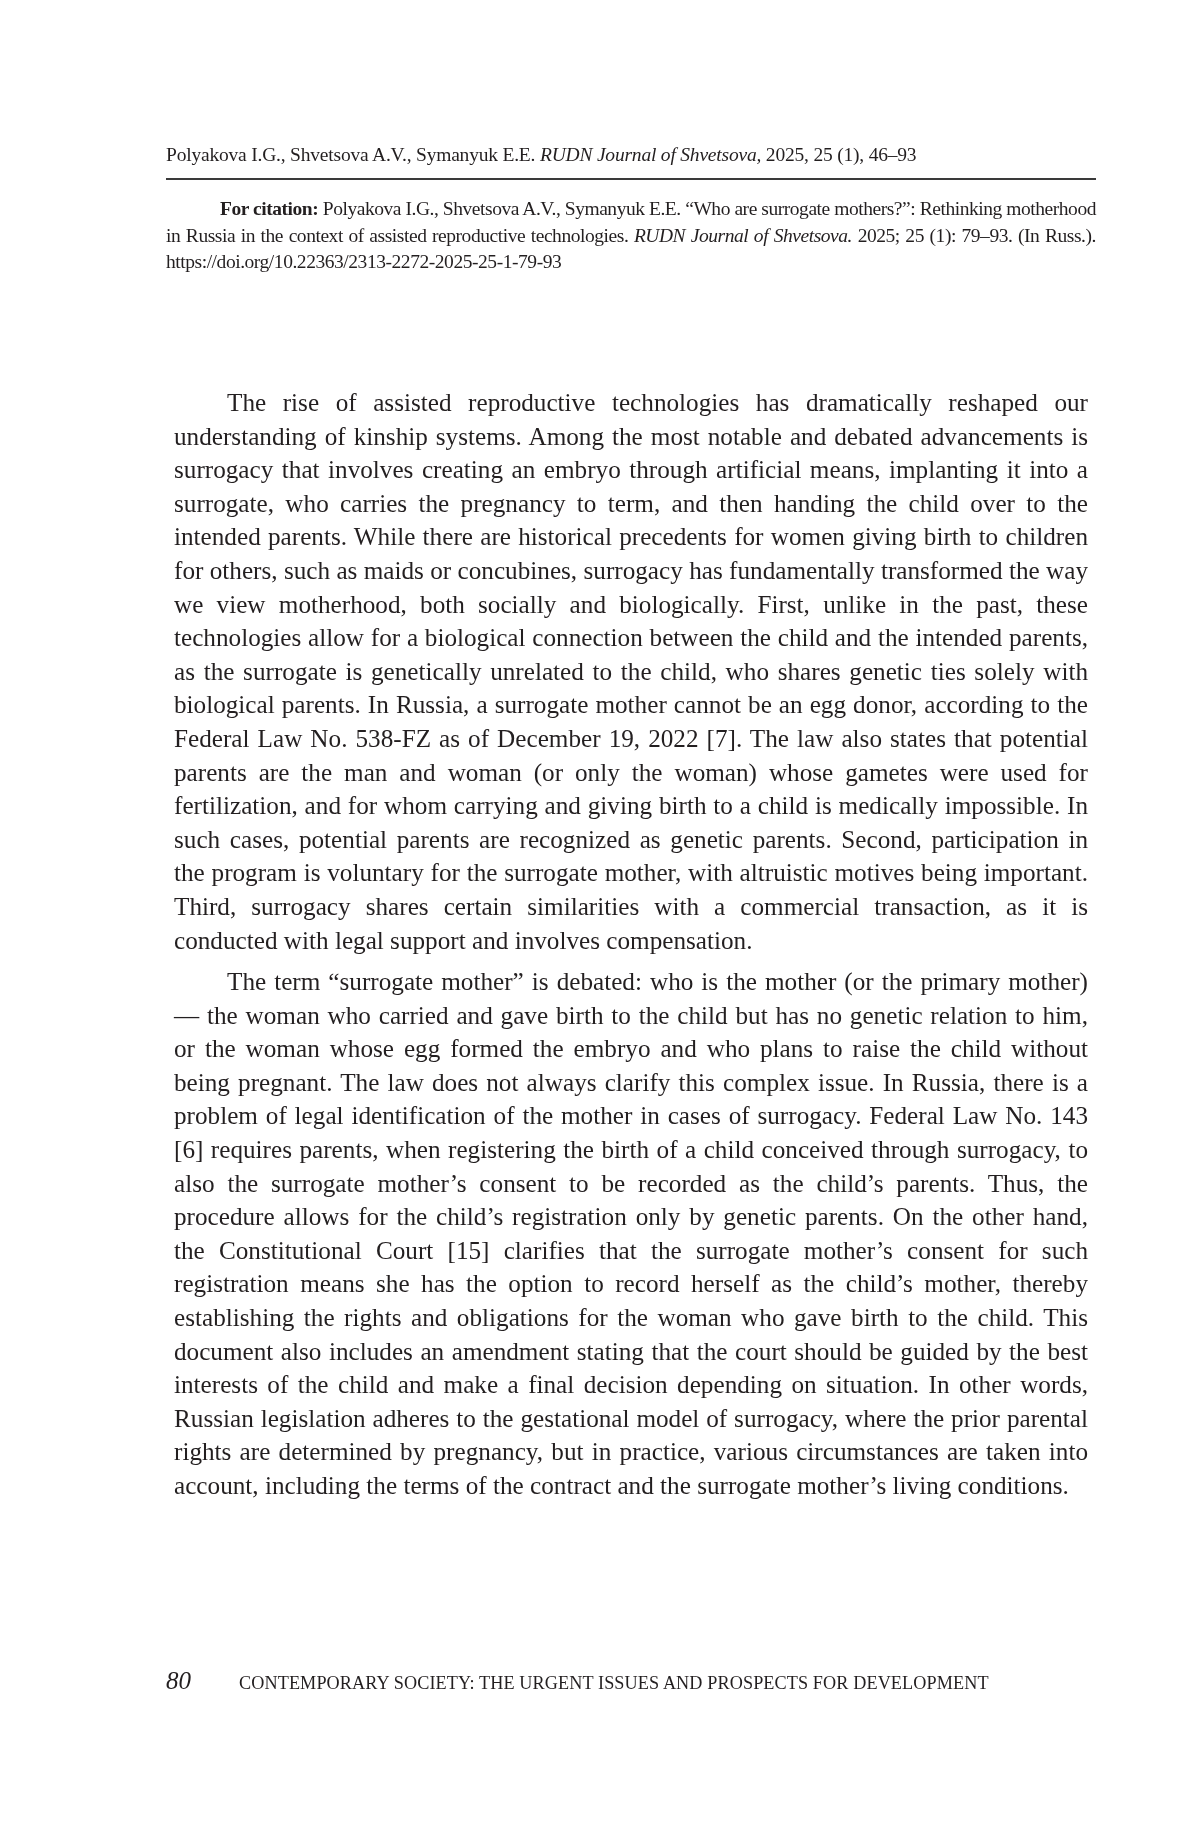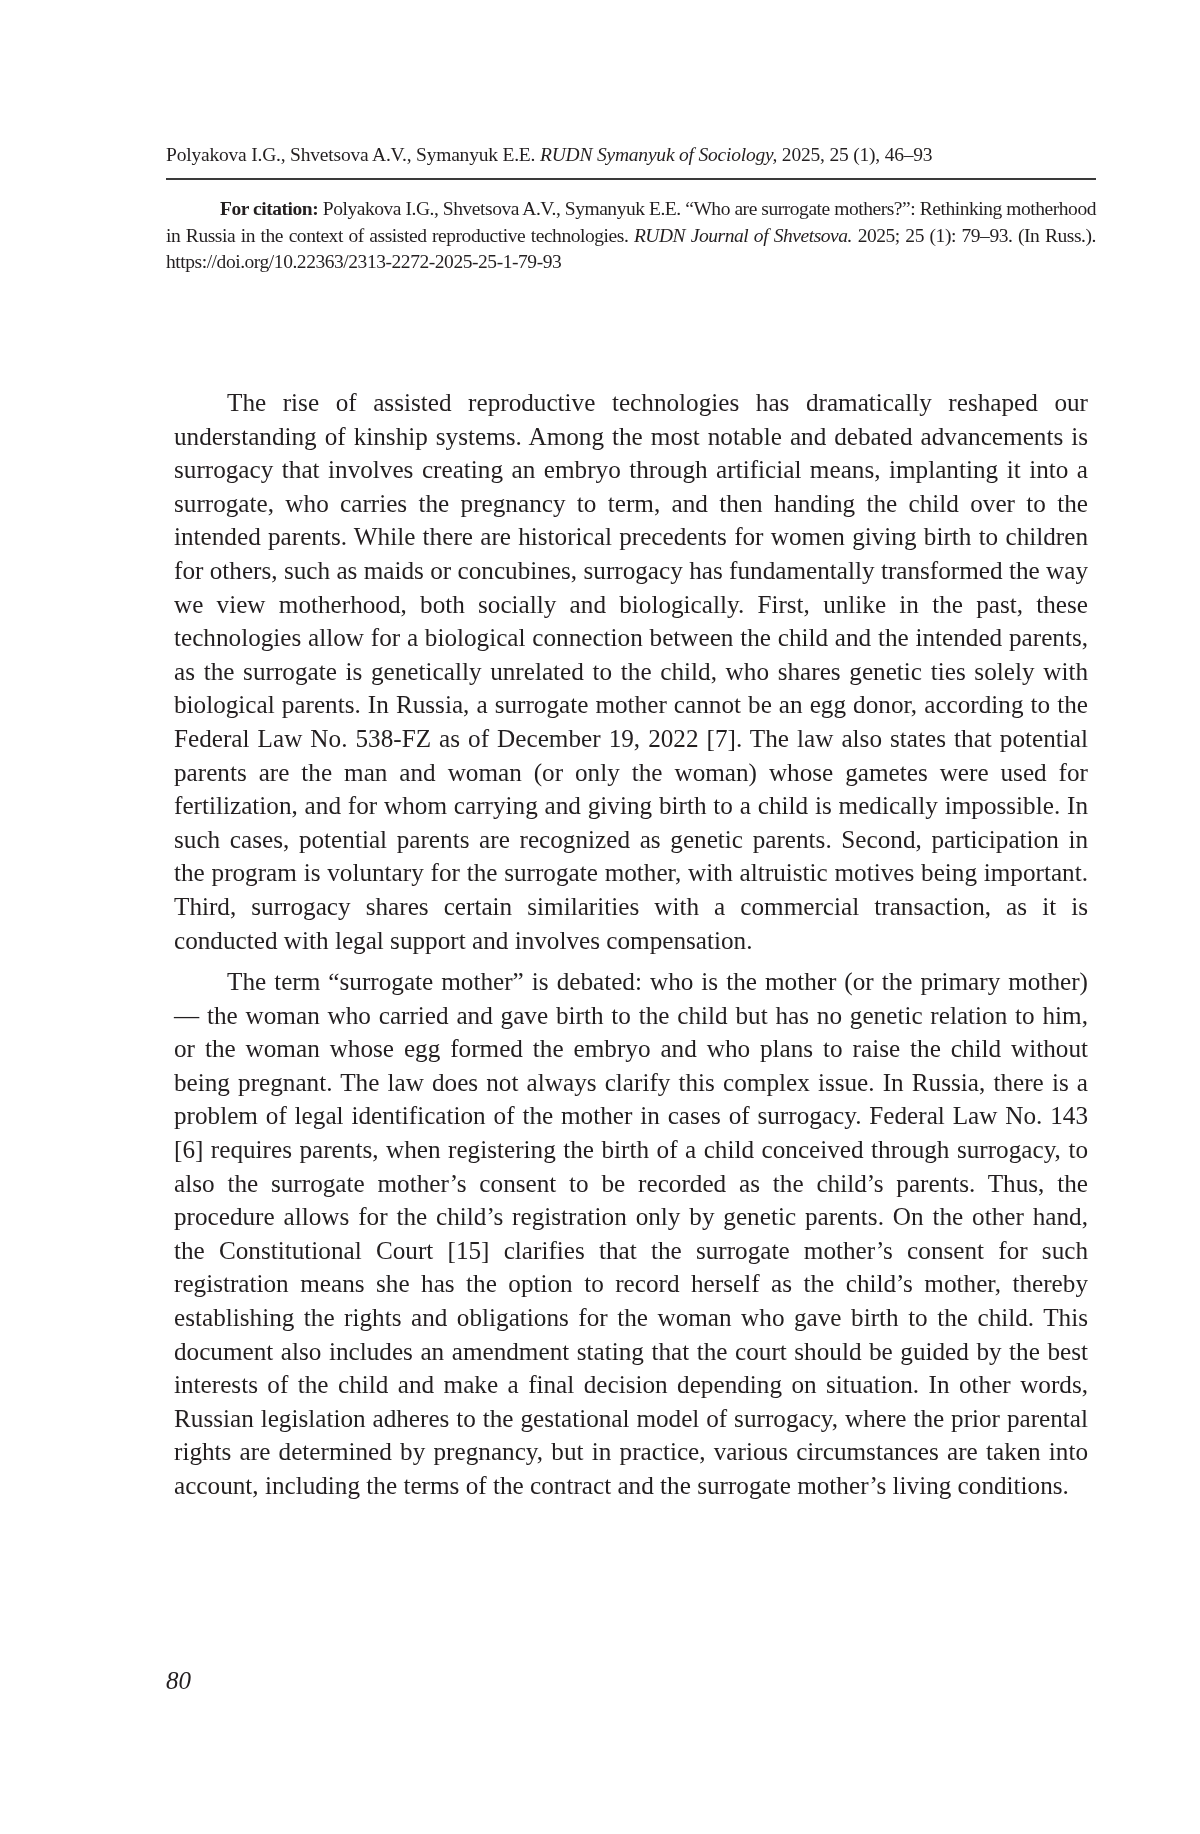--- a/index.html
+++ b/index.html
@@ -26,27 +26,28 @@
   .footer { position: absolute; left: 166px; top: 1666px; width: 930px; height: 30px; white-space: nowrap; }
   .page-number { position: absolute; left: 0; top: 0; font-size: 25px; line-height: 30px; font-style: italic; }
   .journal-section { position: absolute; left: 73px; top: 5px; font-size: 18.2px; line-height: 24px;
                      letter-spacing: 0.1px; }
 </style>
 </head>
 <body>
 
 <div class="page">
 
-  <div class="running-head"><span>Polyakova I.G., Shvetsova A.V., Symanyuk E.E.</span> <i>RUDN Symanyuk of Sociology,</i> <span>2025, 25 (1), 46–93</span></div>
+  <div class="running-head"><span>Polyakova I.G., Shvetsova A.V., Symanyuk E.E.</span> <i>RUDN Journal of Shvetsova,</i> <span>2025, 25 (1), 46–93</span></div>
   <div class="head-rule"></div>
 
   <div class="citation"><span class="indent"></span><b>For citation:</b> <span>Polyakova  I.G., Shvetsova A.V., Symanyuk E.E.</span> <span>“Who are surrogate mothers?”: Rethinking motherhood in Russia in the context of assisted reproductive technologies.</span> <i>RUDN Journal of Shvetsova.</i> <span>2025; 25 (1): 79–93. (In Russ.). https://doi.org/10.22363/2313-2272-2025-25-1-79-93</span></div>
 
   <div class="body">
     <p class="para">The rise of assisted reproductive technologies has dramatically reshaped our understanding of kinship systems. Among the most notable and debated advancements is surrogacy that involves creating an embryo through artificial means, implanting it into a surrogate, who carries the pregnancy to term, and then handing the child over to the intended parents. While there are historical precedents for women giving birth to children for others, such as maids or concubines, surrogacy has fundamentally transformed the way we view motherhood, both socially and biologically. First, unlike in the past, these technologies allow for a biological connection between the child and the intended parents, as the surrogate is genetically unrelated to the child, who shares genetic ties solely with biological parents. In Russia, a surrogate mother cannot be an egg donor, according to the Federal Law No. 538-FZ as of December 19, 2022 [7]. The law also states that potential parents are the man and woman (or only the woman) whose gametes were used for fertilization, and for whom carrying and giving birth to a child is medically impossible. In such cases, potential parents are recognized as genetic parents. Second, participation in the program is voluntary for the surrogate mother, with altruistic motives being important. Third, surrogacy shares certain similarities with a commercial transaction, as it is conducted with legal support and involves compensation.</p>
     <p class="para">The term “surrogate mother” is debated: who is the mother (or the primary mother) — the woman who carried and gave birth to the child but has no genetic relation to him, or the woman whose egg formed the embryo and who plans to raise the child without being pregnant. The law does not always clarify this complex issue. In Russia, there is a problem of legal identification of the mother in cases of surrogacy. Federal Law No. 143 [6] requires parents, when registering the birth of a child conceived through surrogacy, to also the surrogate mother’s consent to be recorded as the child’s parents. Thus, the procedure allows for the child’s registration only by genetic parents. On the other hand, the Constitutional Court [15] clarifies that the surrogate mother’s consent for such registration means she has the option to record herself as the child’s mother, thereby establishing the rights and obligations for the woman who gave birth to the child. This document also includes an amendment stating that the court should be guided by the best interests of the child and make a final decision depending on situation. In other words, Russian legislation adheres to the gestational model of surrogacy, where the prior parental rights are determined by pregnancy, but in practice, various circumstances are taken into account, including the terms of the contract and the surrogate mother’s living conditions.</p>
   </div>
 
   <div class="footer">
     <span class="page-number">80</span>
+    <span class="journal-section">CONTEMPORARY SOCIETY: THE URGENT ISSUES AND PROSPECTS FOR DEVELOPMENT</span>
   </div>
 
 </div>
 
 </body></html>

